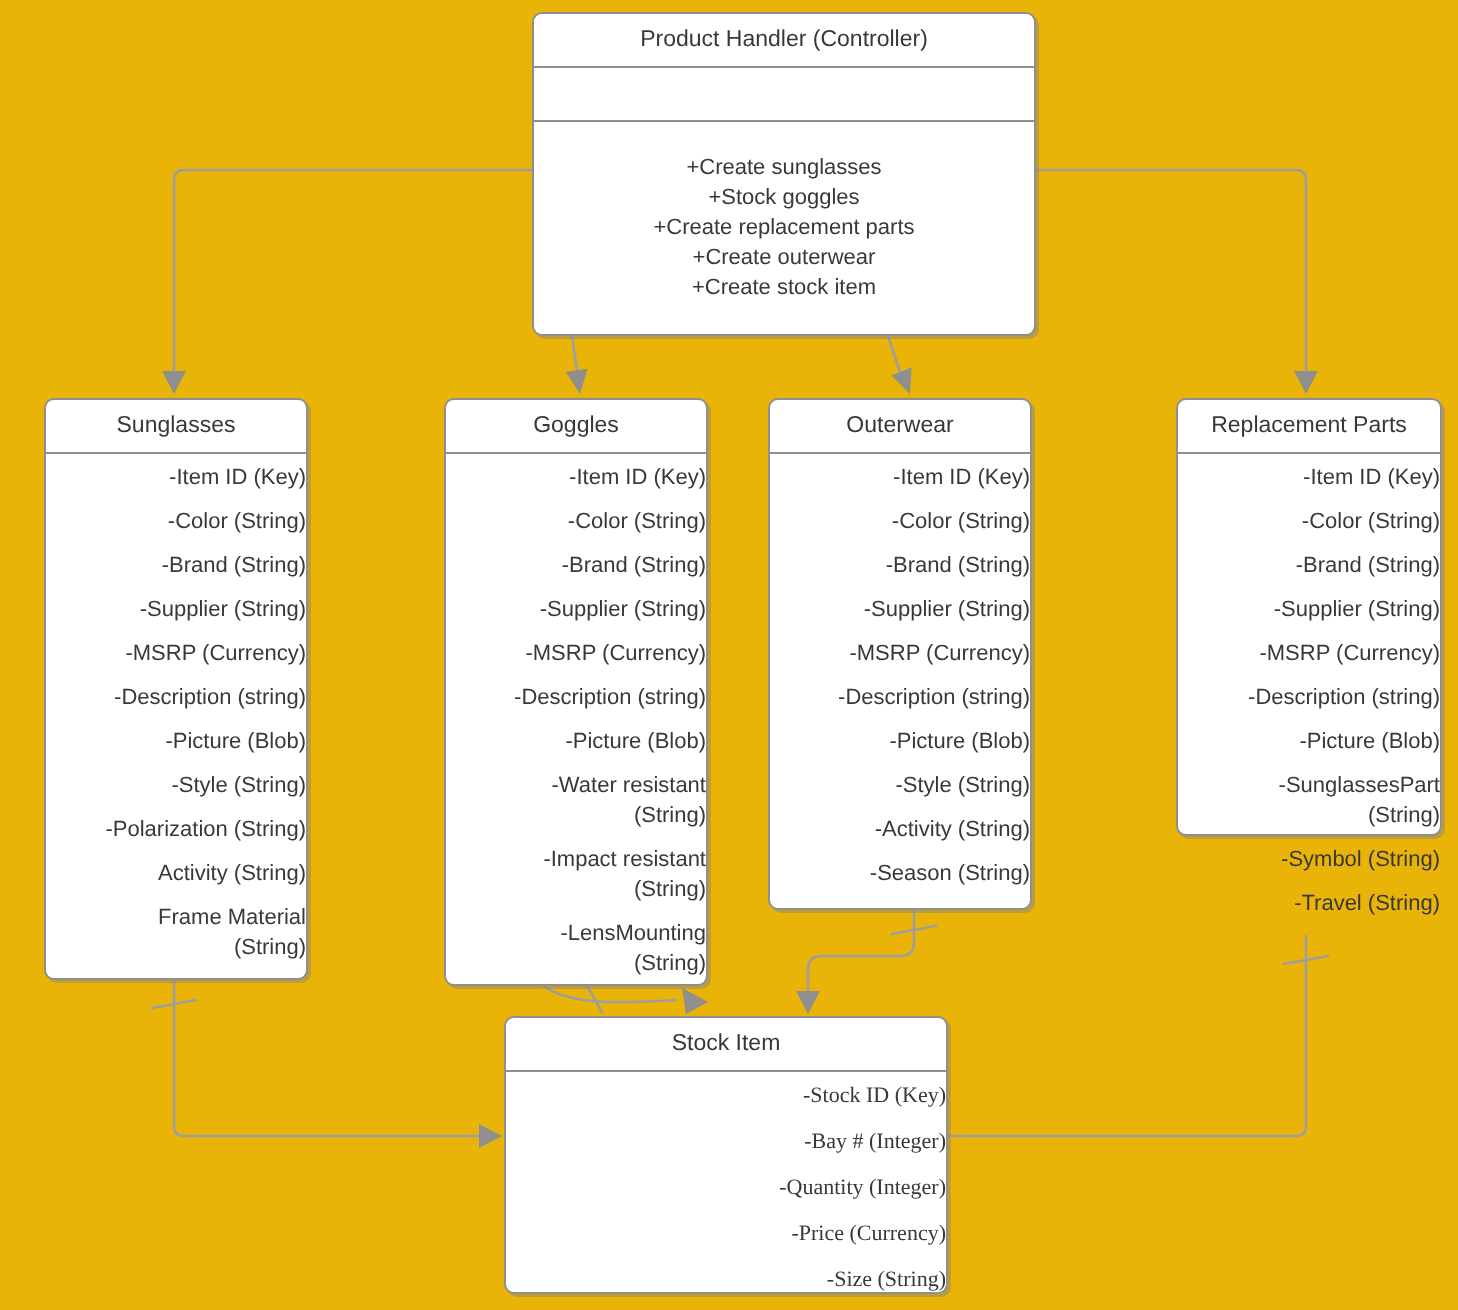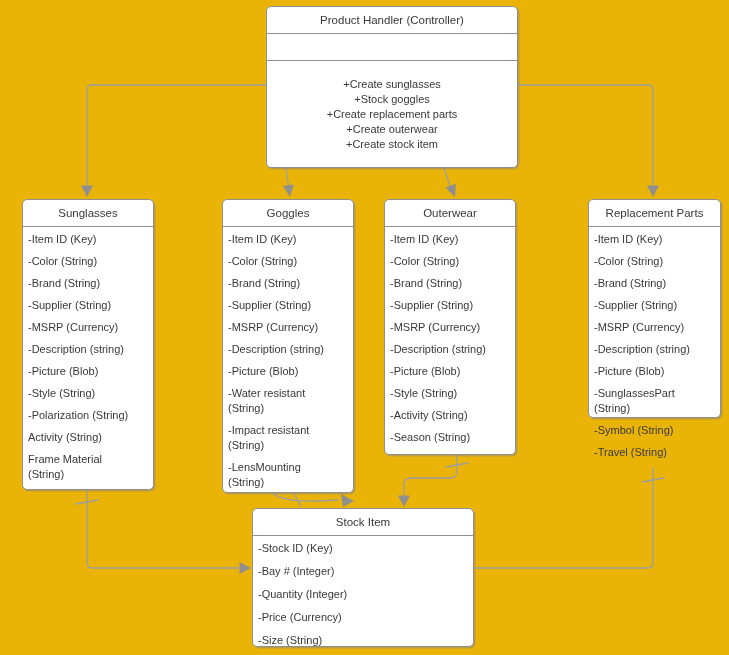--- a/index.html
+++ b/index.html
@@ -39,28 +39,28 @@
   }
   .uml-title {
     height: 26px;
     display: flex;
     align-items: center;
     justify-content: center;
     border-bottom: 1px solid #8f8f8f;
     font-size: 11.5px;
     white-space: nowrap;
   }
-  .uml-attrs { padding: 5px 0 0 5px; overflow: hidden; }
+  .uml-attrs { padding: 5px 0 0 5px; overflow: hidden; text-align: right; }
   .attr {
     font-size: 11px;
     line-height: 15px;
     margin: 0 0 7px 0;
     white-space: pre;
   }
-  .stock-box .attr { margin-bottom: 8px; }
+  .stock-box .attr { margin-bottom: 8px; font-family: Liberation Serif, serif; }
   .ctrl-empty {
     height: 26px;
     border-bottom: 1px solid #8f8f8f;
   }
   .ctrl-methods {
     height: 107px;
     display: flex;
     flex-direction: column;
     align-items: center;
     justify-content: center;

